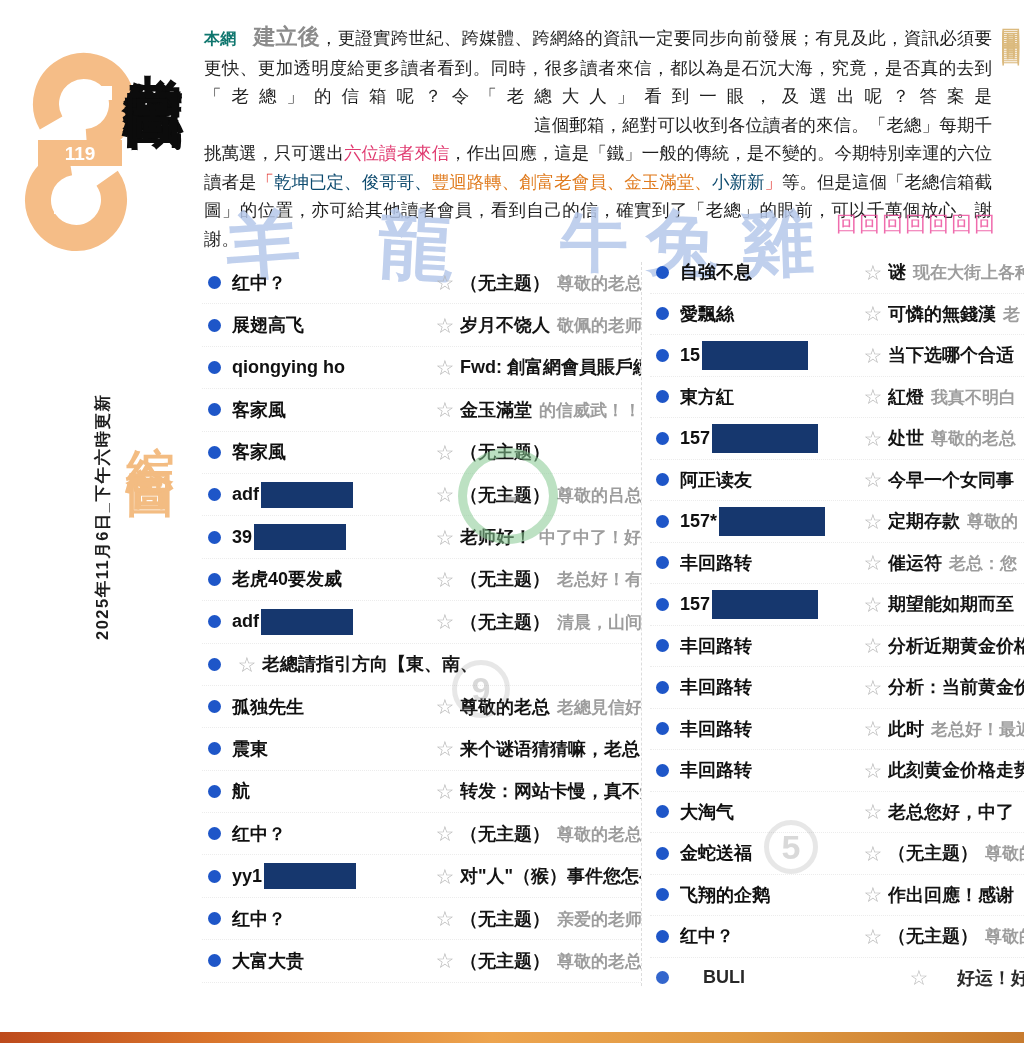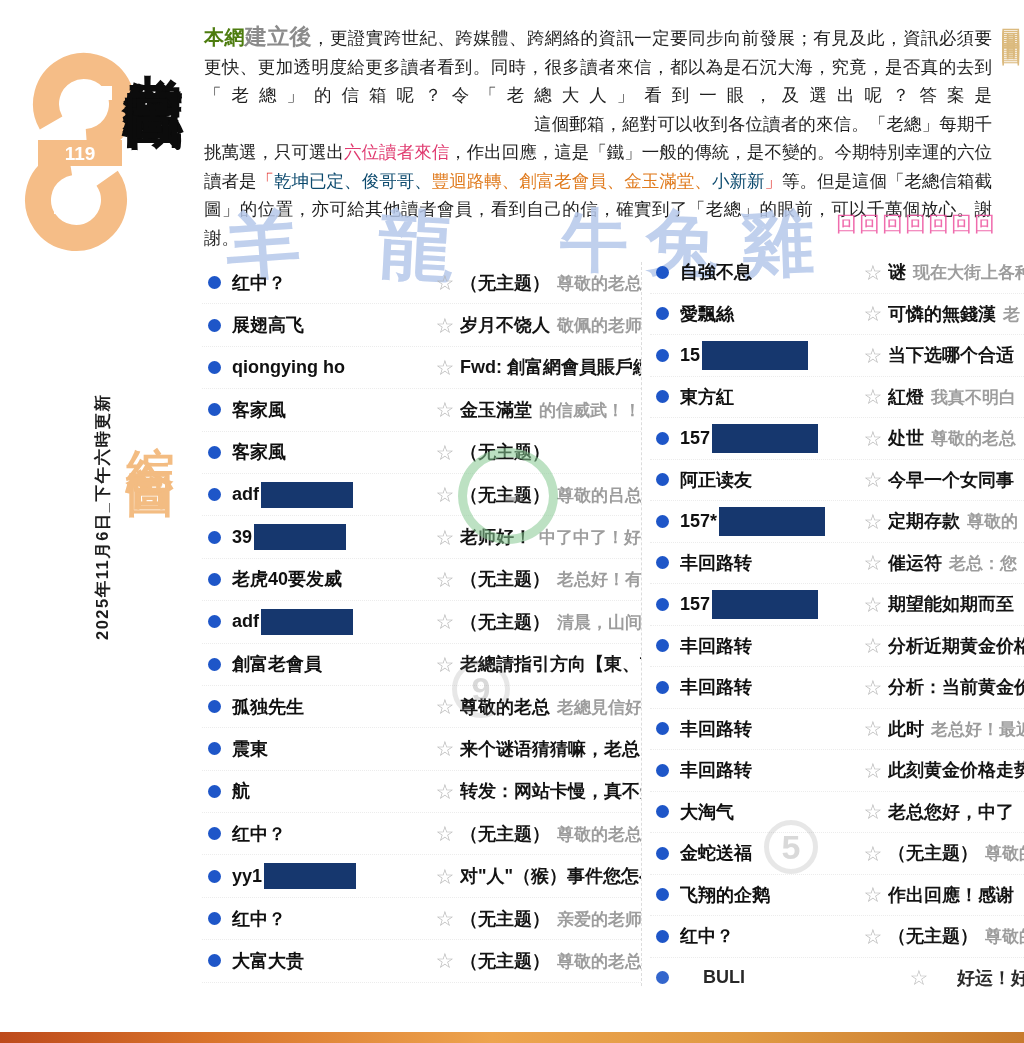--- a/index.html
+++ b/index.html
@@ -18,22 +18,22 @@
     font-family:"DejaVu Serif", serif; font-weight:bold;
     font-size:48px; line-height:66px; letter-spacing:14px; color:#f3bc82; }
   .update-date { position:absolute; left:92px; top:640px; transform-origin:0 0;
     transform:rotate(-90deg); white-space:nowrap; font-size:16.5px; font-weight:bold;
     color:#1c1c1c; letter-spacing:1.5px; }
 
   
   .intro { position:absolute; left:204px; top:22px; width:788px;
     font-family:"DejaVu Serif", serif; font-size:17.5px; line-height:28.5px;
     color:#1f1f1f; text-align:justify; }
-  .intro .lead1 { font-size:20px; font-weight:bold; color:#4d7c0f; }
-  .intro .lead2 { font-size:22px; font-weight:bold; color:#8b8b8b; }
+  .intro .lead1 { font-size:16px; font-weight:bold; color:#0f766e; }
+  .intro .lead2 { font-size:22px; font-weight:bold; color:#8b8b8b;margin-left:17px; }
   .intro .gap { display:inline-block; width:330px; }
   .intro .hl-pink { color:#e0396f; }
   .intro .rdr-red { color:#0c4a6e; }
   .intro .rdr-orange { color:#e07b1e; }
   .intro .bracket { color:#e02822; }
 
   
   .meander-v { position:absolute; right:2px; top:12px; writing-mode:vertical-rl;
     font-family:"DejaVu Serif", serif; font-size:21px; line-height:22px;
     letter-spacing:2px; color:#d3a95f; opacity:.8; }
@@ -211,23 +211,20 @@
     <span class="sender">
           <span class="sender-text">adf</span>
           <span class="redact" style="display: inline-block;"></span>
         </span>
     <span class="star">☆</span>
     <span class="subj"><span class="subject-main">（无主题）</span><span class="preview">清晨，山间的雾气</span></span>
   </div>
 
   <div class="mail-row">
     <span class="dot"></span>
-    <span class="sender">
-          <span class="sender-text">創富老會員</span>
-        </span>
     <span class="star">☆</span>
     <span class="subj"><span class="subject-main">老總請指引方向【東、南、</span><span class="preview"></span></span>
   </div>
 
   <div class="mail-row">
     <span class="dot"></span>
     <span class="sender">
           <span class="sender-text">孤独先生</span>
         </span>
     <span class="star">☆</span>

